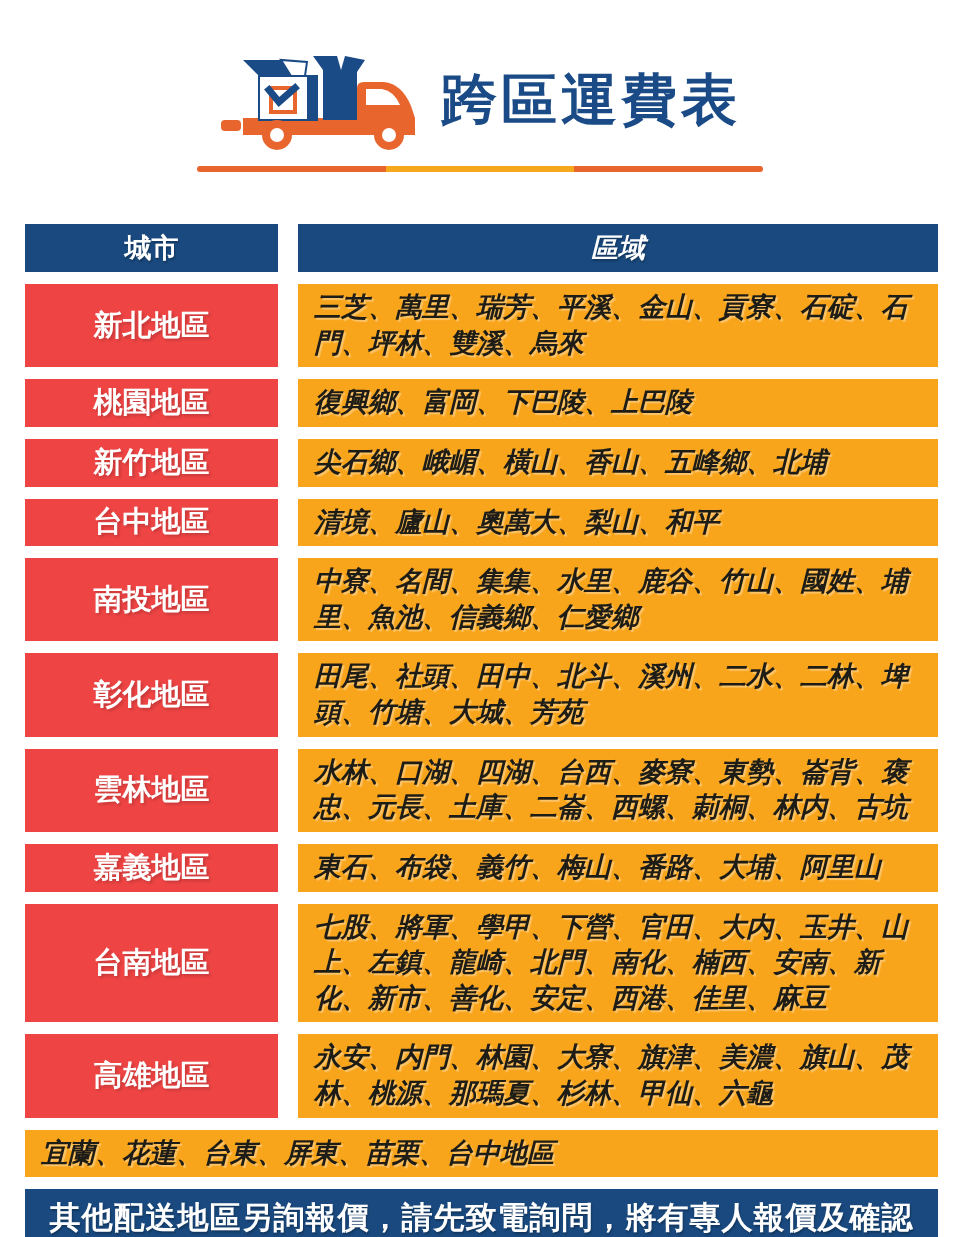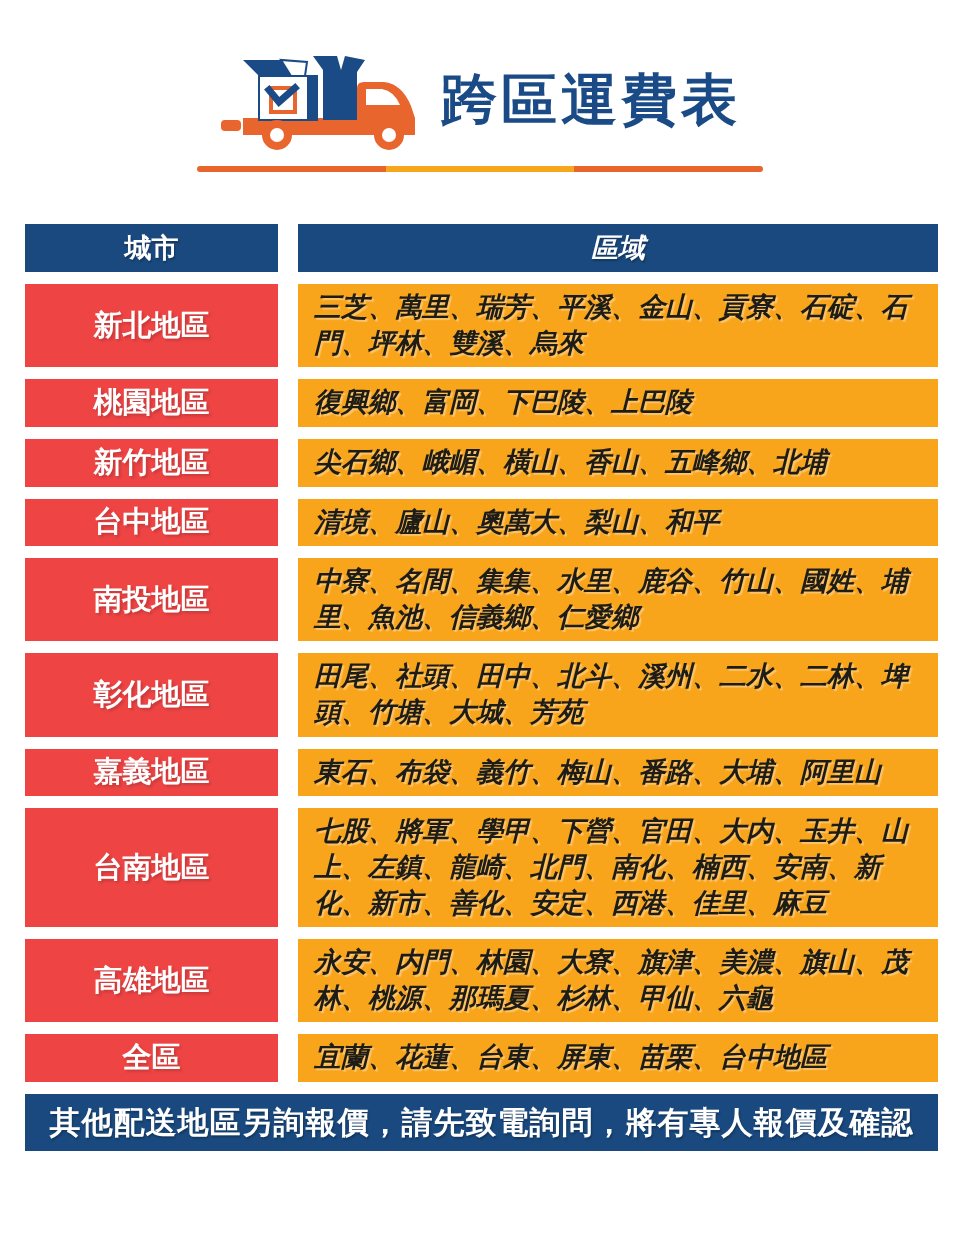--- a/index.html
+++ b/index.html
@@ -128,38 +128,41 @@
     <div class="t-row">
       <div class="cell col-city city-cell h2">南投地區</div>
       <div class="cell col-region region-cell h2">中寮、名間、集集、水里、鹿谷、竹山、國姓、埔里、魚池、信義鄉、仁愛鄉</div>
     </div>
 
     <div class="t-row">
       <div class="cell col-city city-cell h2">彰化地區</div>
       <div class="cell col-region region-cell h2">田尾、社頭、田中、北斗、溪州、二水、二林、埤頭、竹塘、大城、芳苑</div>
     </div>
 
+    <div class="t-row">
+      <div class="cell col-city city-cell h2">雲林地區</div>
+      <div class="cell col-region region-cell h2">水林、口湖、四湖、台西、麥寮、東勢、崙背、褒忠、元長、土庫、二崙、西螺、莿桐、林内、古坑</div>
+    </div>
 
     <div class="t-row">
       <div class="cell col-city city-cell h1">嘉義地區</div>
       <div class="cell col-region region-cell h1">東石、布袋、義竹、梅山、番路、大埔、阿里山</div>
     </div>
 
     <div class="t-row">
       <div class="cell col-city city-cell h3">台南地區</div>
       <div class="cell col-region region-cell h3">七股、將軍、學甲、下營、官田、大内、玉井、山上、左鎮、龍崎、北門、南化、楠西、安南、新化、新市、善化、安定、西港、佳里、麻豆</div>
     </div>
 
     <div class="t-row">
       <div class="cell col-city city-cell h2">高雄地區</div>
       <div class="cell col-region region-cell h2">永安、内門、林園、大寮、旗津、美濃、旗山、茂林、桃源、那瑪夏、杉林、甲仙、六龜</div>
     </div>
 
     <div class="t-row">
-      <div class="cell col-city city-cell h1">全區</div>
       <div class="cell col-region region-cell h1">宜蘭、花蓮、台東、屏東、苗栗、台中地區</div>
     </div>
 
   </div>
 
   <div class="footer-note">其他配送地區另詢報價，請先致電詢問，將有專人報價及確認</div>
 
 </div>
 
 </body></html>

